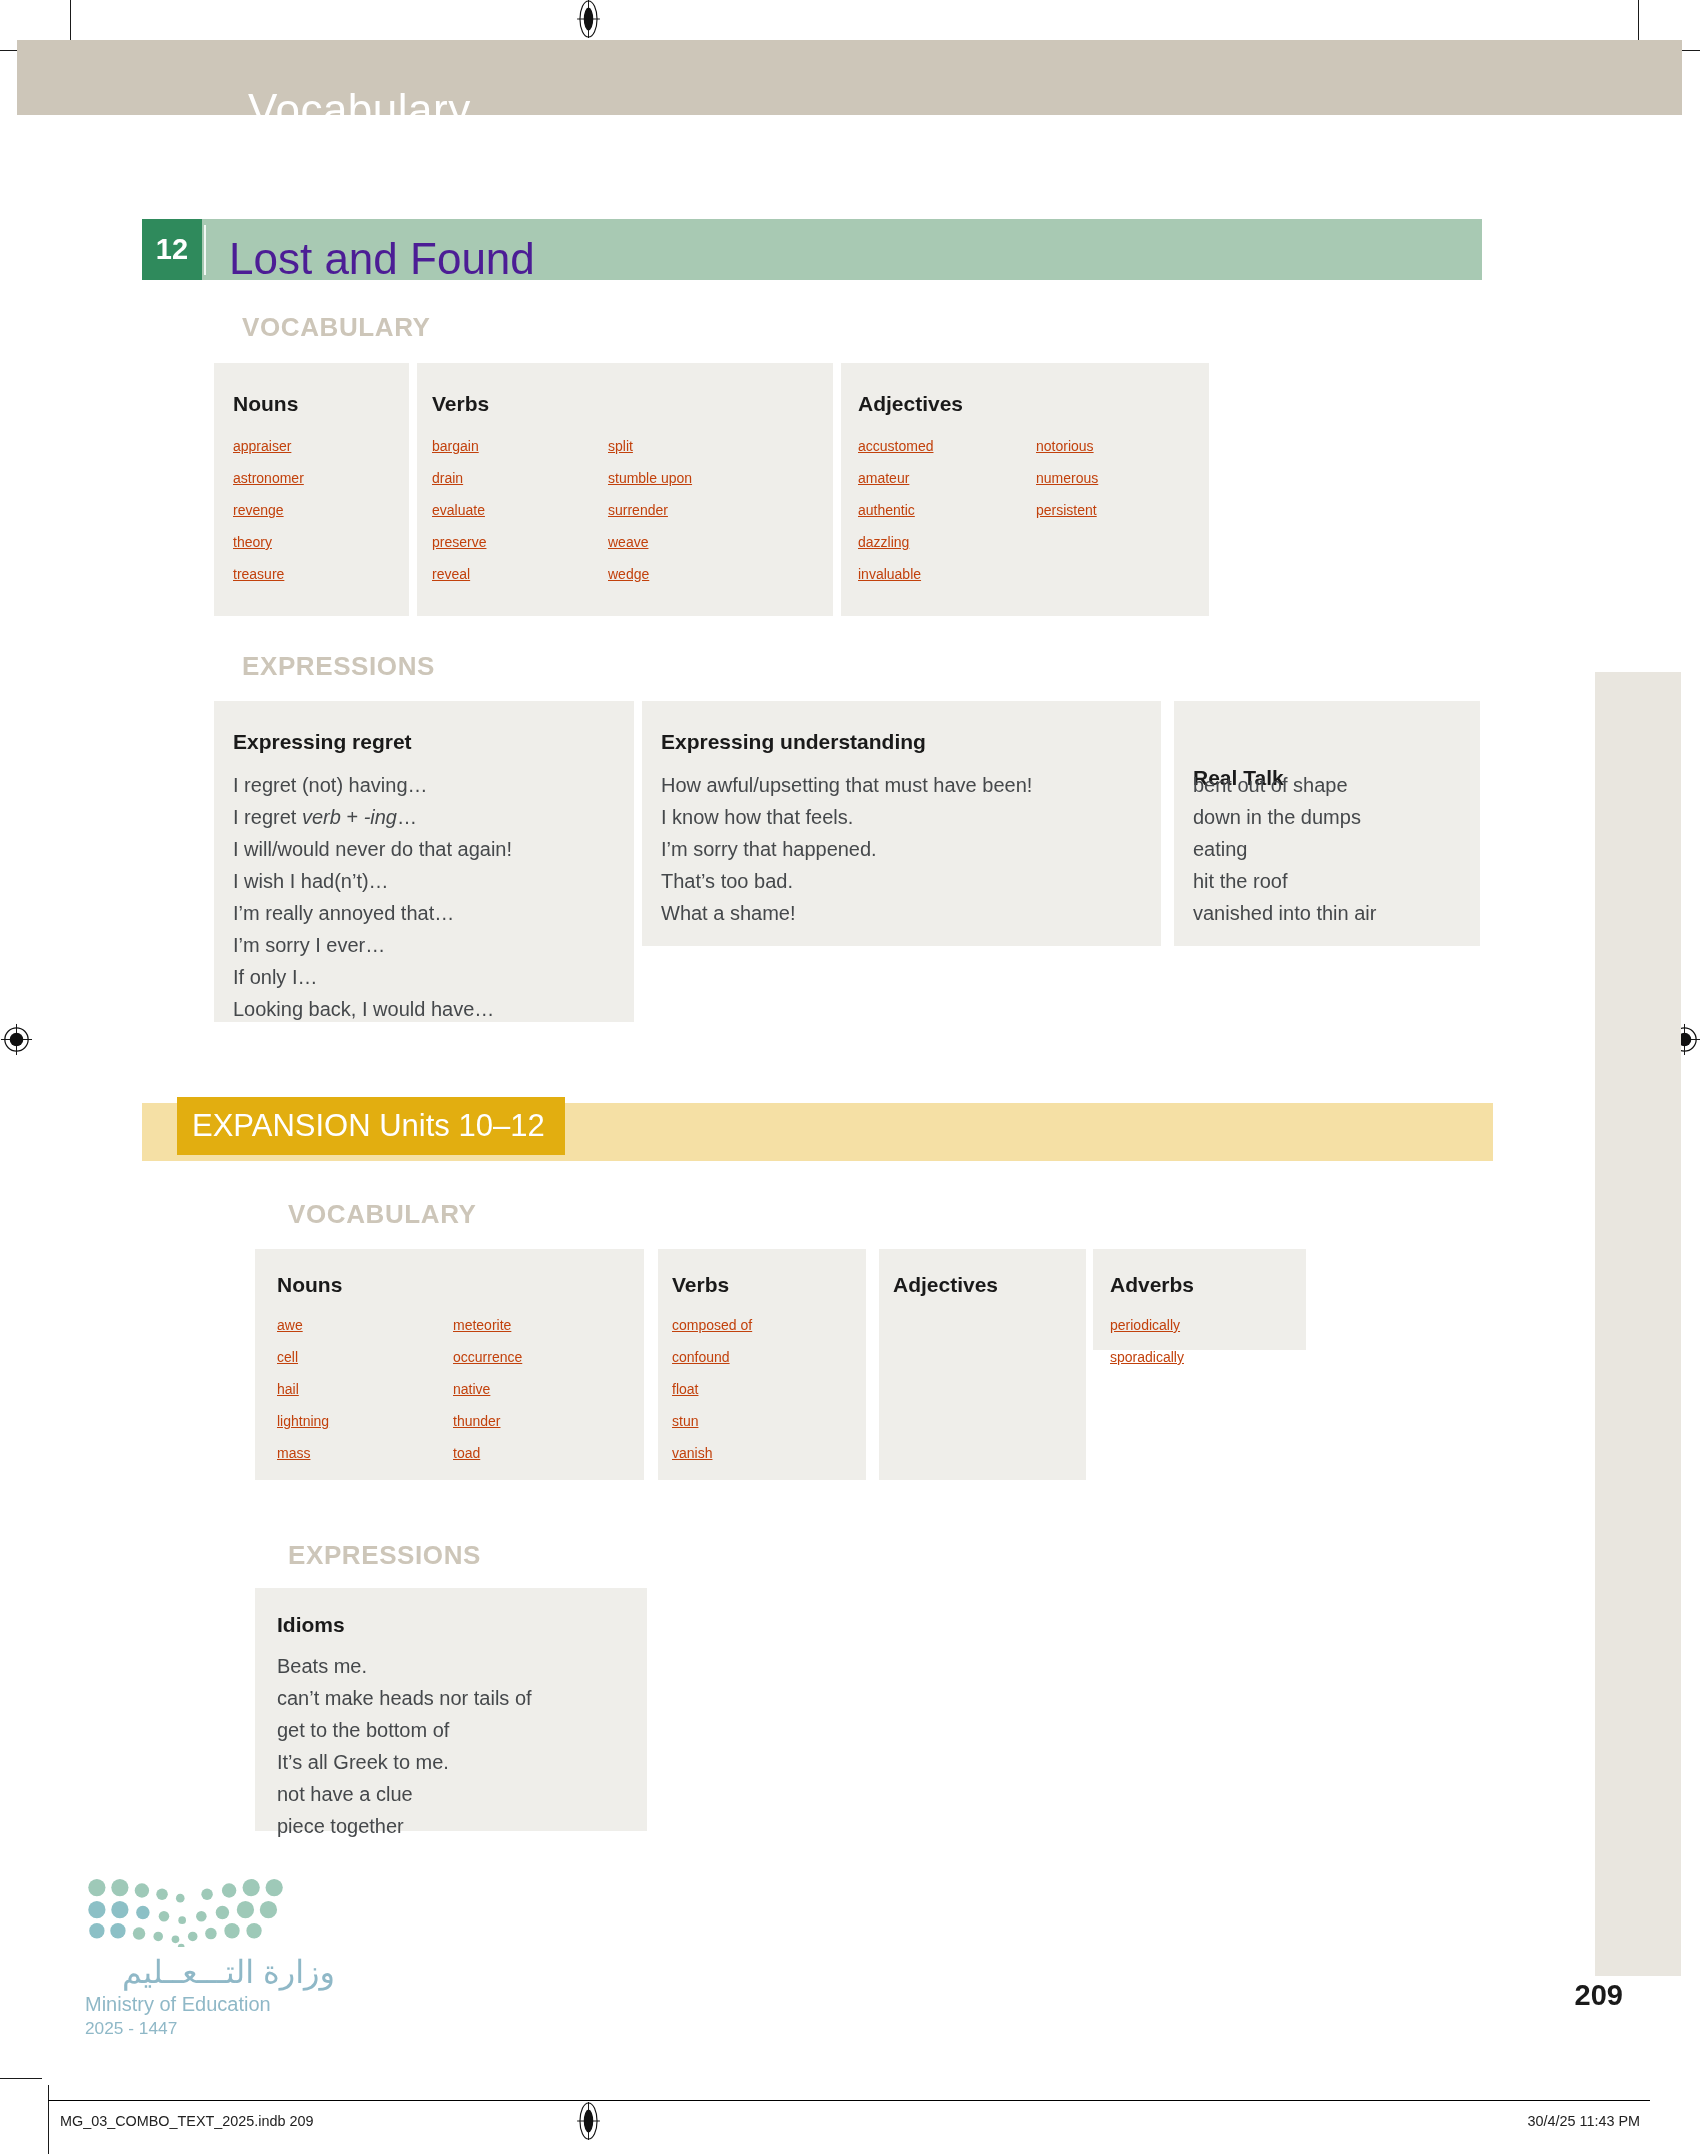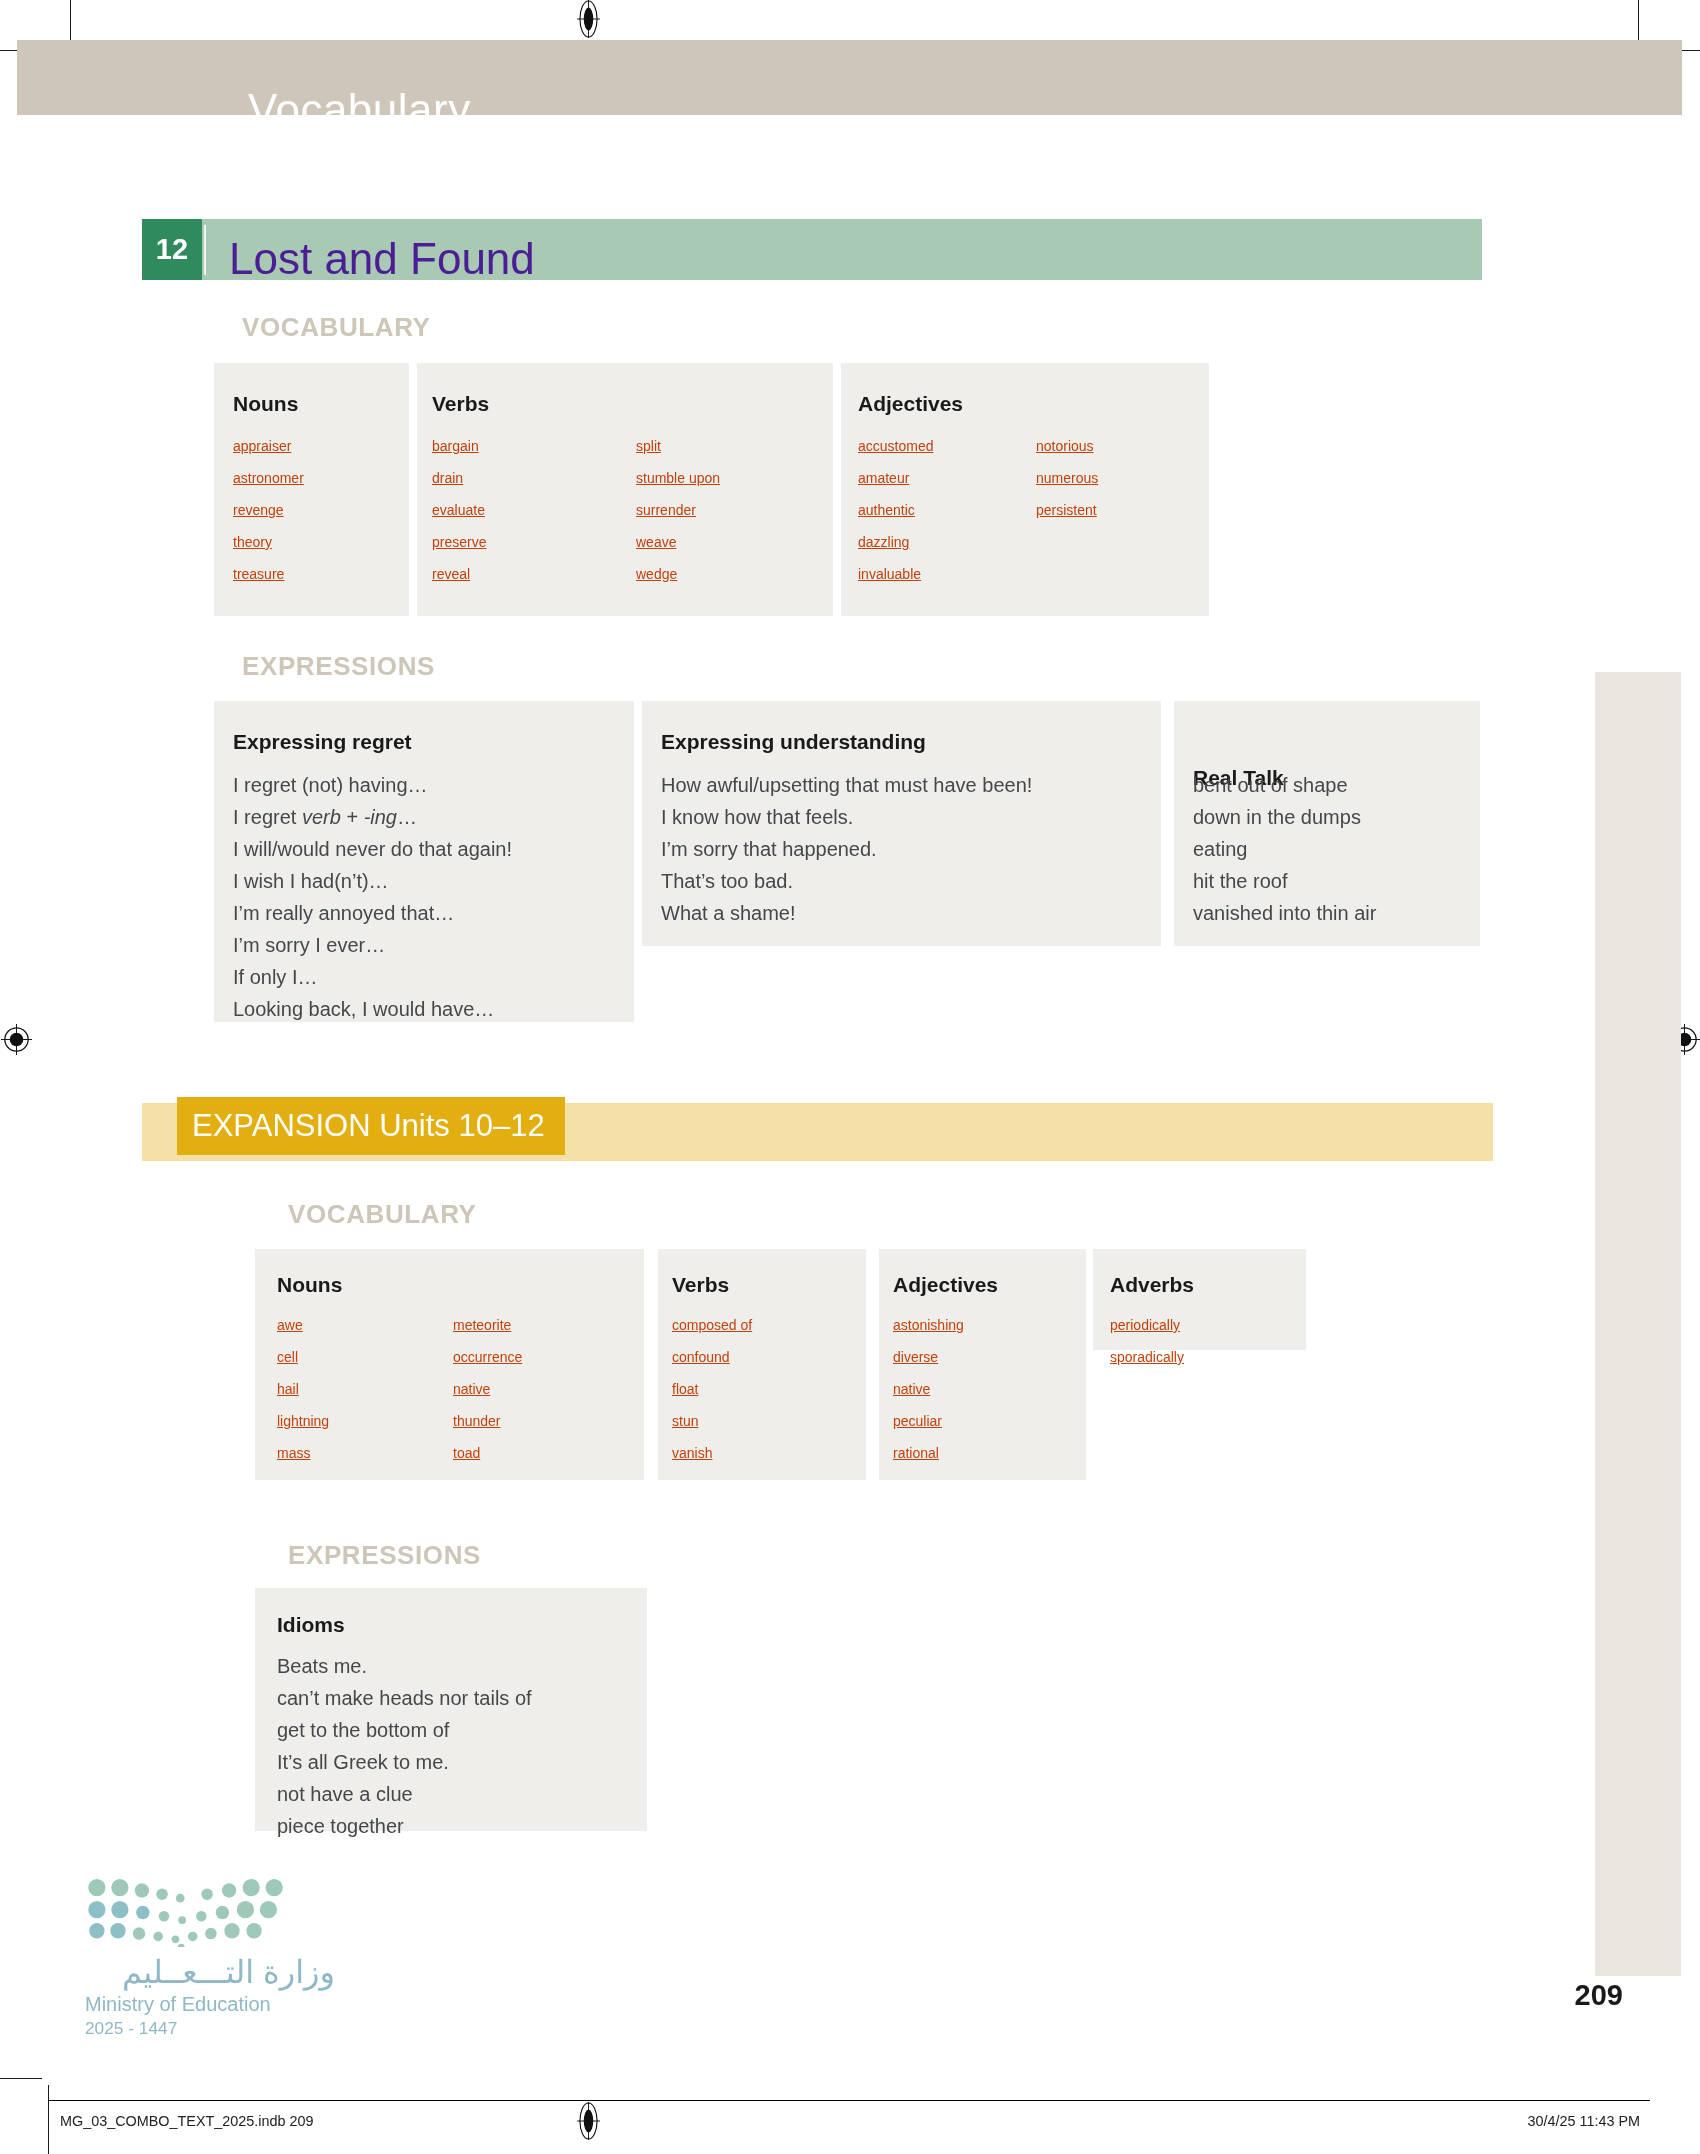--- a/index.html
+++ b/index.html
@@ -190,21 +190,21 @@
 
   <div class="card" style="left:417px; top:363px; width:416px; height:253px;"></div>
   <div class="card-title" style="left:432px; top:392px;">Verbs</div>
   <div class="wordcol" style="left:432px; top:430px;">
     <div>bargain</div>
     <div>drain</div>
     <div>evaluate</div>
     <div>preserve</div>
     <div>reveal</div>
   </div>
-  <div class="wordcol" style="left:636px; top:430px;">
+  <div class="wordcol" style="left:608px; top:430px;">
     <div>split</div>
     <div>stumble upon</div>
     <div>surrender</div>
     <div>weave</div>
     <div>wedge</div>
   </div>
 
   <div class="card" style="left:841px; top:363px; width:368px; height:253px;"></div>
   <div class="card-title" style="left:858px; top:392px;">Adjectives</div>
   <div class="wordcol" style="left:858px; top:430px;">
@@ -285,27 +285,20 @@
   <div class="wordcol" style="left:672px; top:1309px;">
     <div>composed of</div>
     <div>confound</div>
     <div>float</div>
     <div>stun</div>
     <div>vanish</div>
   </div>
 
   <div class="card" style="left:879px; top:1249px; width:207px; height:231px;"></div>
   <div class="card-title" style="left:893px; top:1273px;">Adjectives</div>
-  <div class="wordcol" style="left:893px; top:1309px;">
-    <div>astonishing</div>
-    <div>diverse</div>
-    <div>native</div>
-    <div>peculiar</div>
-    <div>rational</div>
-  </div>
 
   <div class="card" style="left:1093px; top:1249px; width:213px; height:101px;"></div>
   <div class="card-title" style="left:1110px; top:1273px;">Adverbs</div>
   <div class="wordcol" style="left:1110px; top:1309px;">
     <div>periodically</div>
     <div>sporadically</div>
   </div>
 
   <div class="sec-label" style="left:288px; top:1540px;">EXPRESSIONS</div>
 

